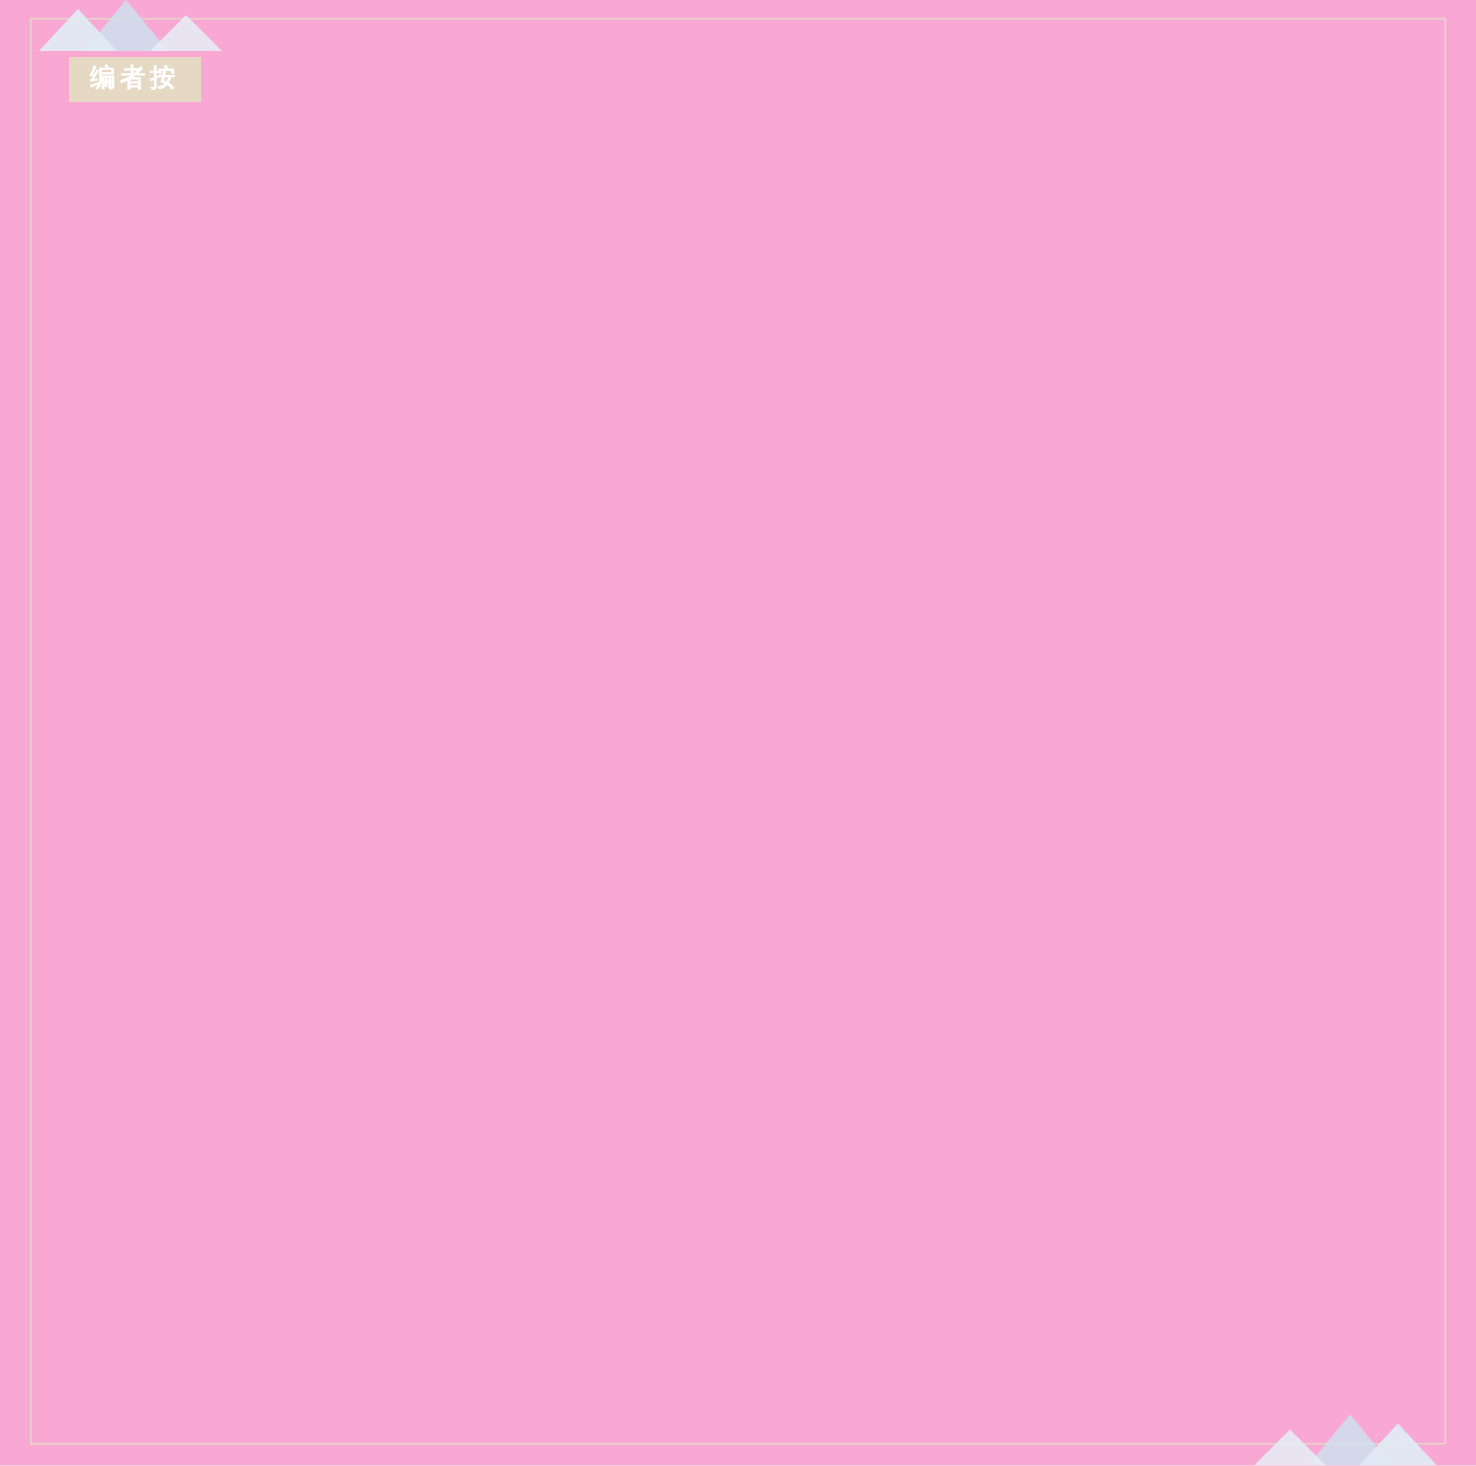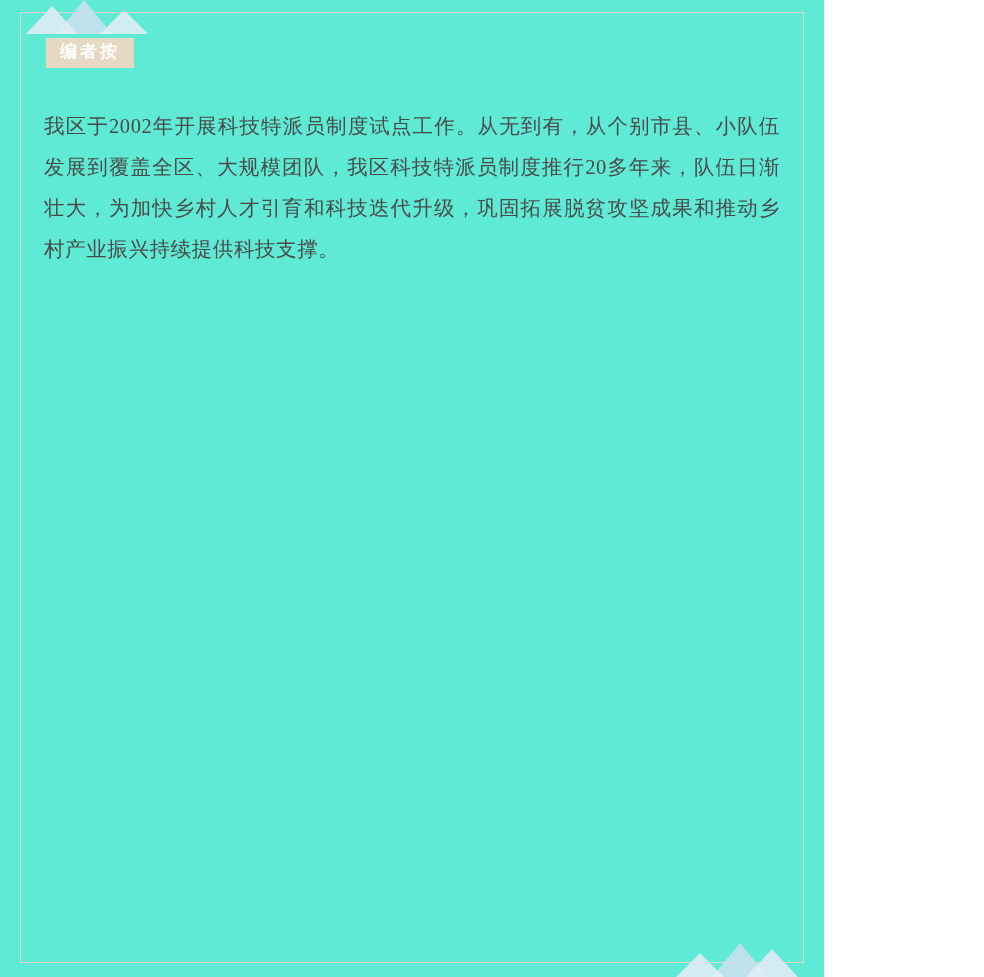--- a/index.html
+++ b/index.html
@@ -8,23 +8,23 @@
   }
   body {
     width: 984px;
     height: 977px;
     background: #ffffff;
     font-family: "Liberation Serif", "DejaVu Serif", serif;
     overflow: hidden;
   }
   .page {
     position: relative;
-    width: 824px;
+    width: 984px;
     height: 977px;
-    background: #5eead4;
+    background: #f9a8d4;
     box-sizing: border-box;
   }
   
   .frame {
     position: absolute;
     left: 20px;
     top: 12px;
     right: 20px;
     bottom: 14px;
     border: 1px solid #e3d8c6;
@@ -100,17 +100,16 @@
       <polygon points="78,34 104,6 130,34" fill="#e0ecf6" opacity="0.9"></polygon>
       <polygon points="8,34 32,10 56,34" fill="#e6eff7" opacity="0.85"></polygon>
     </svg>
   </div>
 
   <div class="content">
 
     <div class="badge">编者按</div>
 
     <div class="body-text">
-      <p class="para p3">我区于2002年开展科技特派员制度试点工作。从无到有，从个别市县、小队伍发展到覆盖全区、大规模团队，我区科技特派员制度推行20多年来，队伍日渐壮大，为加快乡村人才引育和科技迭代升级，巩固拓展脱贫攻坚成果和推动乡村产业振兴持续提供科技支撑。</p>
     </div>
 
   </div>
 </div>
 
 </body></html>

